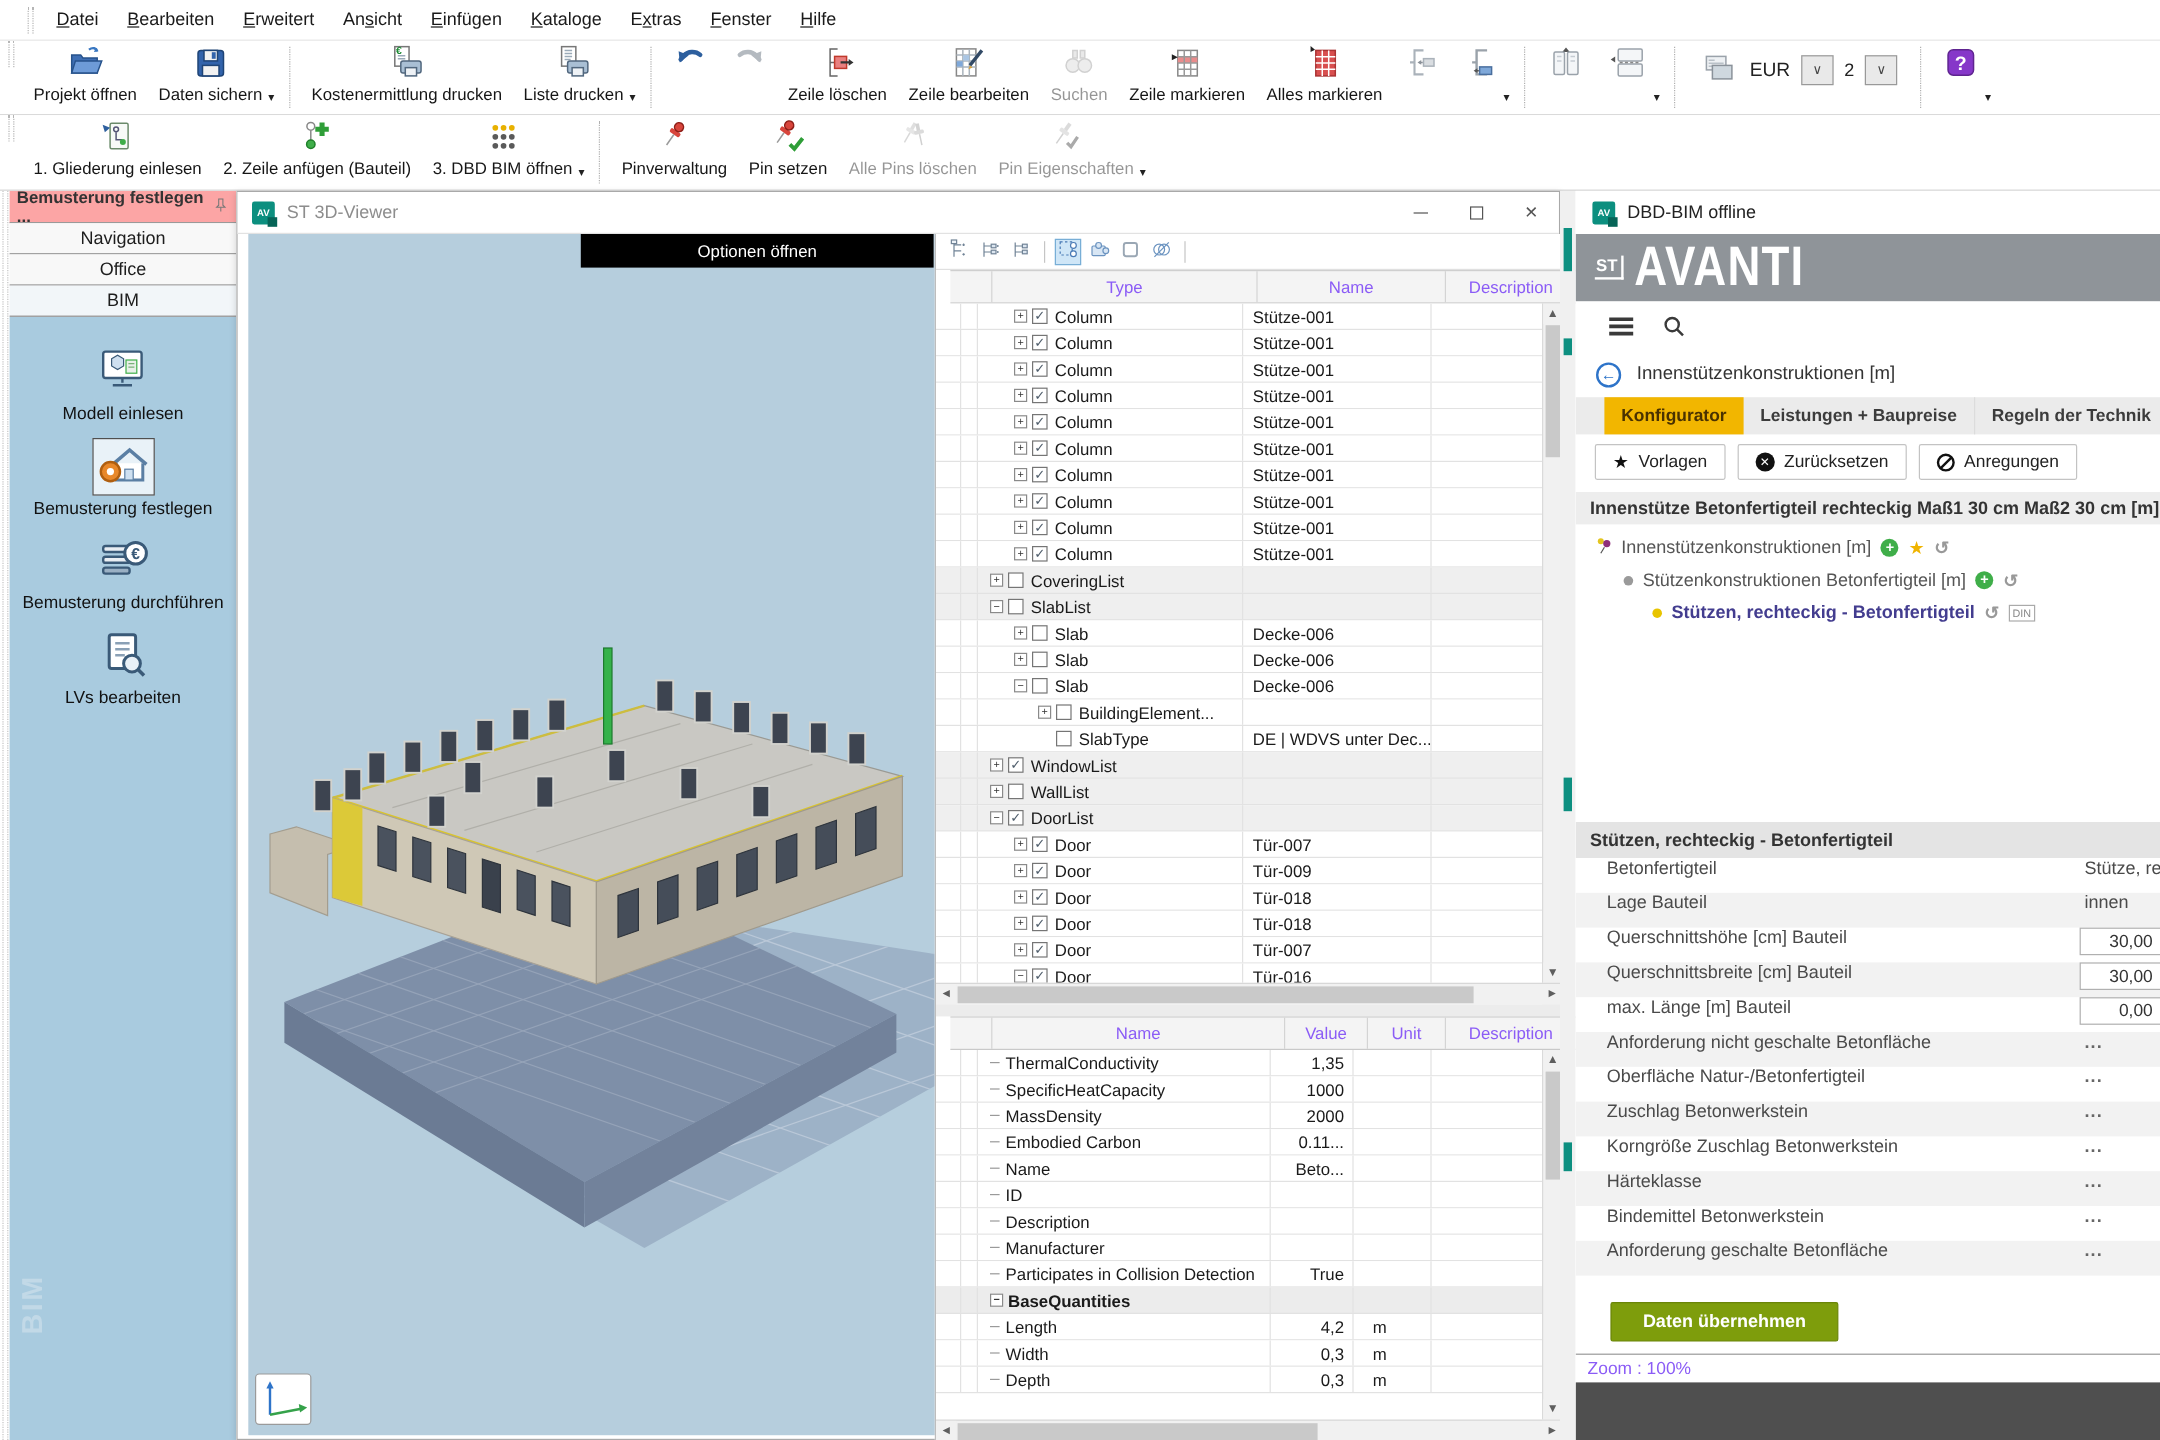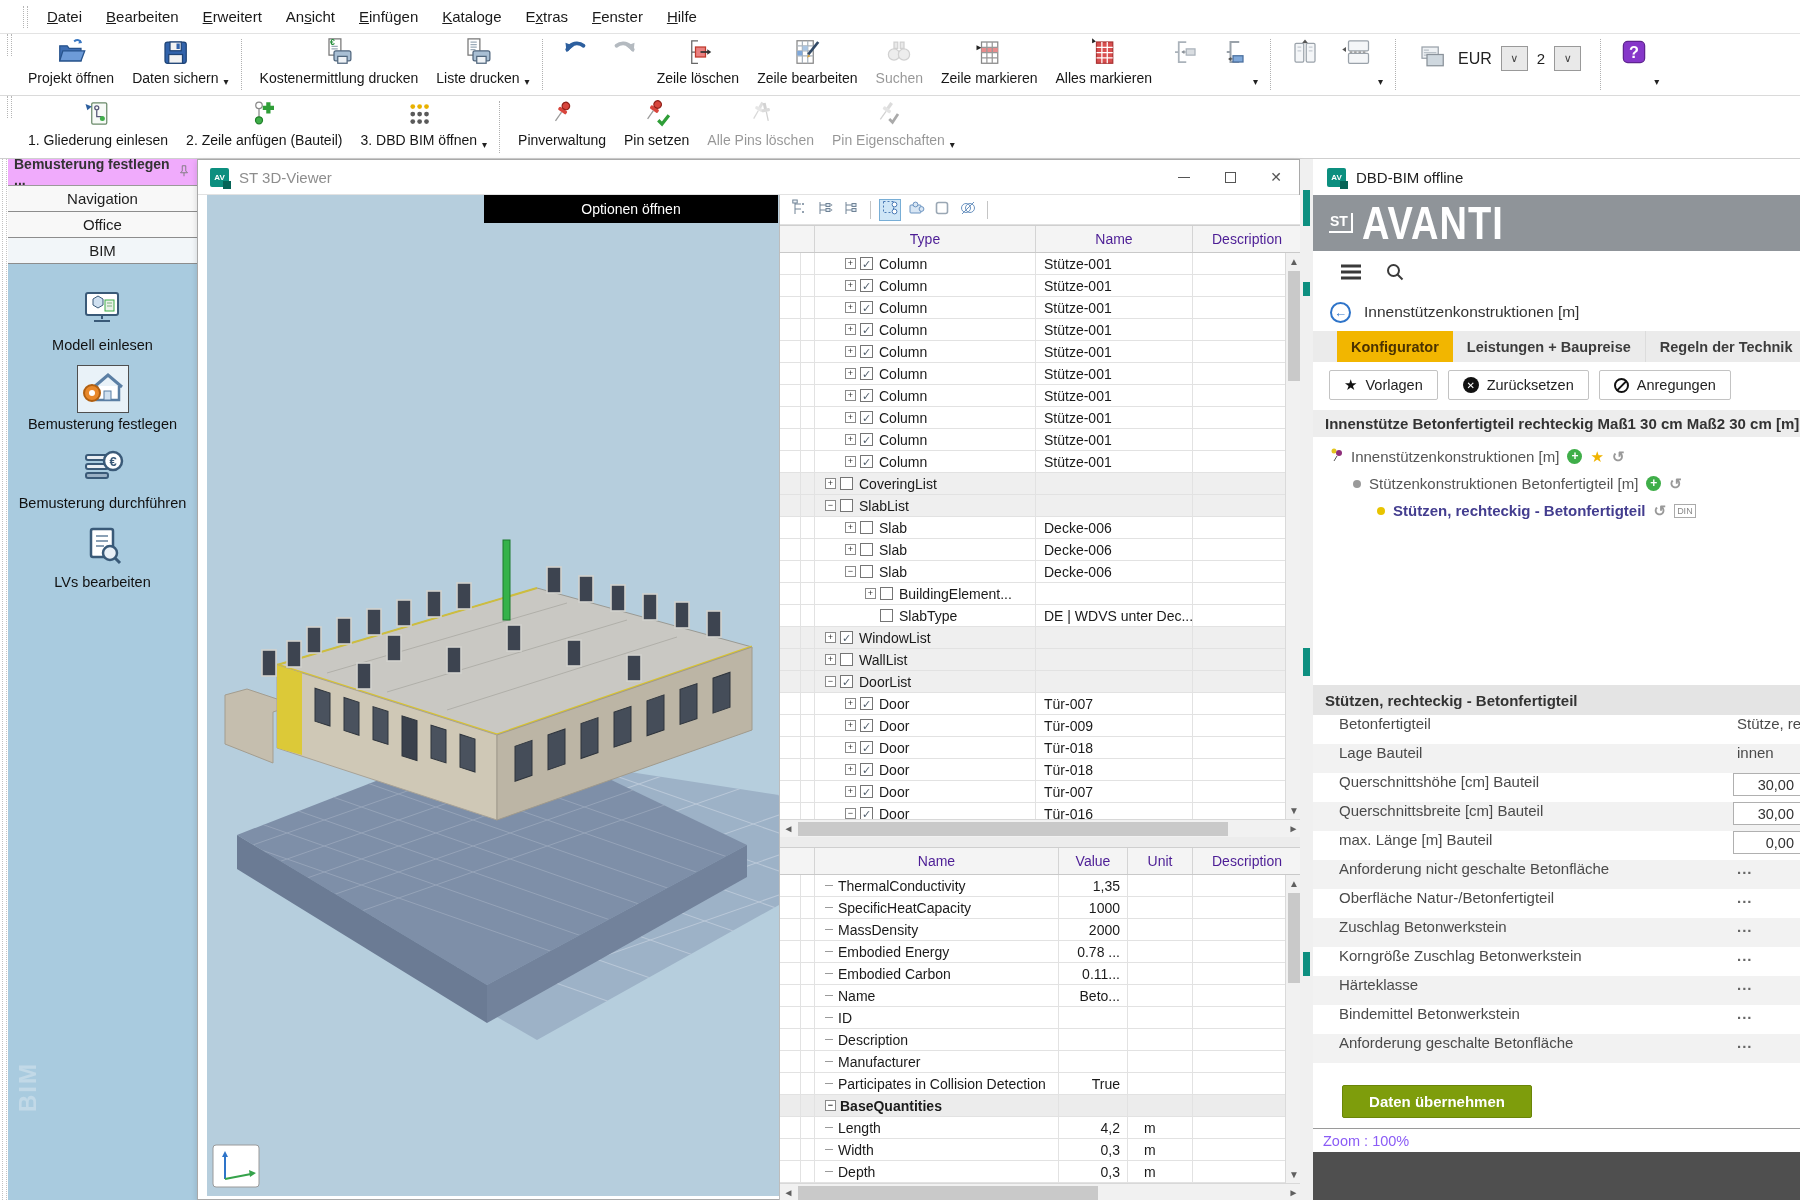--- a/index.html
+++ b/index.html
@@ -23,21 +23,21 @@
 .ddarrow{align-self:flex-end;margin:0 3px 8px -4px;font-size:10px;color:#222}
 .curgroup{display:flex;align-items:center;gap:9px;padding:8px 10px 0}
 .cur-code{font-size:16px;color:#222}
 .selbox{width:27px;height:25px;border:1px solid #999;background:#e9e9e9;display:flex;align-items:center;
   justify-content:center;font-size:11px;color:#444}
 .cur-dec{font-size:15px;color:#222}
 
 #sidebar{position:absolute;left:0;top:159px;width:197px;height:1041px;background:#fff;overflow:hidden}
 .sgrip{position:absolute;left:2px;top:0;width:5px;height:100%;border-left:1px dotted #c3c3c3;border-right:1px dotted #c3c3c3}
 .shead{position:absolute;left:8px;top:0;width:189px;height:27px;display:flex;align-items:center;
-  padding:0 6px;font-size:14px;font-weight:bold;color:#333;border-bottom:1px solid #9a9a9a;background:#f0abfc}
+  padding:0 6px;font-size:14px;font-weight:bold;color:#333;border-bottom:1px solid #9a9a9a;background:#fca5a5}
 .shead .sp{margin-left:auto}
 .stab{position:absolute;left:8px;width:189px;height:26px;display:flex;align-items:center;justify-content:center;
   font-size:15px;color:#1d1d1d;background:#f8f8f8;border-bottom:1px solid #8d8d8d}
 .sbody{position:absolute;left:8px;top:105px;width:189px;height:936px;background:#a9cbdf;
   display:flex;flex-direction:column;align-items:center;padding-top:22px}
 .sitem{display:flex;flex-direction:column;align-items:center;margin-bottom:12px}
 .sitem .ibox{width:52px;height:48px;display:flex;align-items:center;justify-content:center}
 .sitem.selected .ibox{background:#e9f2f8;border:1px solid #4f4f4f}
 .sitem .slbl{font-size:14.5px;color:#111;margin-top:3px;white-space:nowrap}
 .watermark{position:absolute;left:14px;bottom:88px;writing-mode:vertical-rl;transform:rotate(180deg);
@@ -60,22 +60,22 @@
 #canvas3d{position:absolute;left:9px;top:35px;width:572px;height:1001px;background:#b6cedd;overflow:hidden}
 #optbar{position:absolute;left:277px;top:0;width:294px;height:28px;background:#000;color:#fff;
   display:flex;align-items:center;justify-content:center;font-size:14px;z-index:5}
 
 #treepanel{position:absolute;left:581px;top:35px;width:522px;height:1006px;background:#fff;border-left:1px solid #bdbdbd}
 .ttoolbar{position:absolute;left:0;top:0;width:100%;height:30px;display:flex;align-items:center;gap:4px;
   padding-left:8px;border-bottom:1px solid #e0e0e0;background:#fff}
 .tico{width:22px;height:22px;display:flex;align-items:center;justify-content:center}
 .tico.active{background:#cfe6f7;border:1px solid #78aed6}
 .tsep{width:1px;height:18px;background:#c5c5c5;margin:0 4px}
-.gridhead{position:absolute;left:0;width:100%;height:28px;display:flex;background:#f4f4f4;
-  border-top:1px solid #cfcfcf;border-bottom:1px solid #c9c9c9;font-size:14px;color:#4c1d95}
+.gridhead{position:absolute;left:12px;width:100%;height:28px;display:flex;background:#f4f4f4;
+  border-top:1px solid #cfcfcf;border-bottom:1px solid #c9c9c9;font-size:14px;color:#8b5cf6}
 .gridhead .hc{display:flex;align-items:center;justify-content:center;border-left:1px solid #d4d4d4}
 #treerows{position:absolute;left:0;top:58px;width:505px;height:566px;overflow:hidden;background:#fff}
 #proprows{position:absolute;left:0;top:680px;width:505px;height:308px;overflow:hidden;background:#fff}
 .trow{display:flex;height:22px;border-bottom:1px solid #e2e2e2;align-items:stretch;background:#fff;font-size:14px}
 .trow.shaded{background:#efefef}
 .gcell{border-left:1px solid #e2e2e2;display:flex;align-items:center;overflow:hidden;white-space:nowrap}
 .g0{width:20px;border-left:none}
 .g1{width:14px}
 .typec{width:221px;padding-right:4px}
 .namec{width:157px;padding-left:8px}
@@ -1027,31 +1027,20 @@
             </span>
             <span class="gcell pvalc">2000</span>
             <span class="gcell punitc"></span>
             <span class="gcell pdescc"></span>
           </div>
           <div class="trow">
             <span class="gcell g0"></span>
             <span class="gcell g1"></span>
             <span class="gcell pnamec">
               <span class="pname-dash"></span>
-              <span>Embodied Energy</span>
-            </span>
-            <span class="gcell pvalc">0.78 ...</span>
-            <span class="gcell punitc"></span>
-            <span class="gcell pdescc"></span>
-          </div>
-          <div class="trow">
-            <span class="gcell g0"></span>
-            <span class="gcell g1"></span>
-            <span class="gcell pnamec">
-              <span class="pname-dash"></span>
               <span>Embodied Carbon</span>
             </span>
             <span class="gcell pvalc">0.11...</span>
             <span class="gcell punitc"></span>
             <span class="gcell pdescc"></span>
           </div>
           <div class="trow">
             <span class="gcell g0"></span>
             <span class="gcell g1"></span>
             <span class="gcell pnamec">

